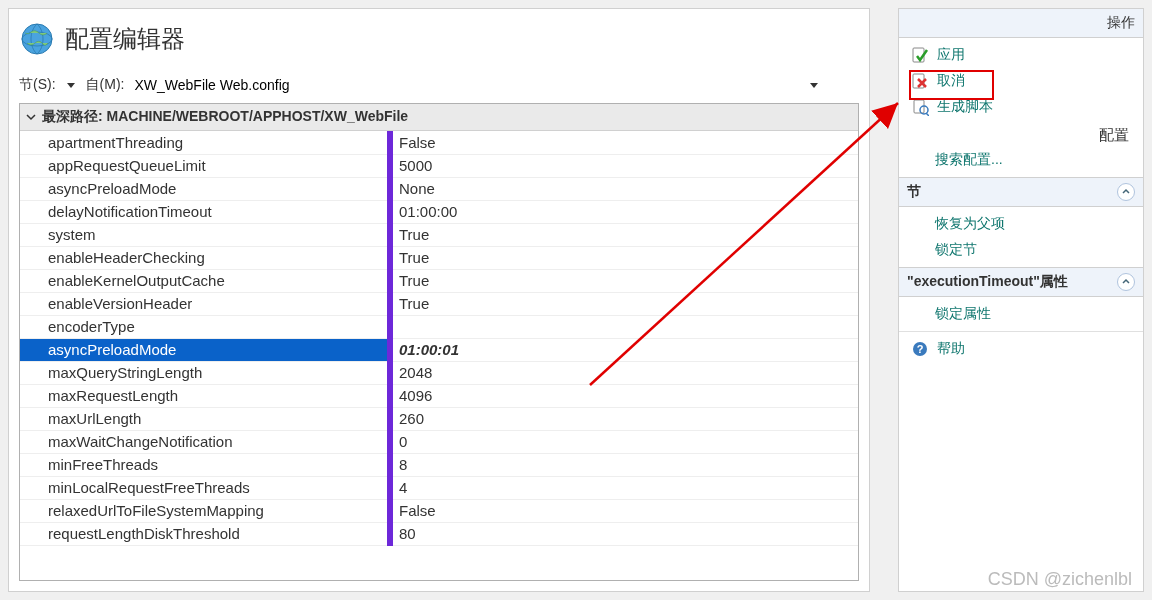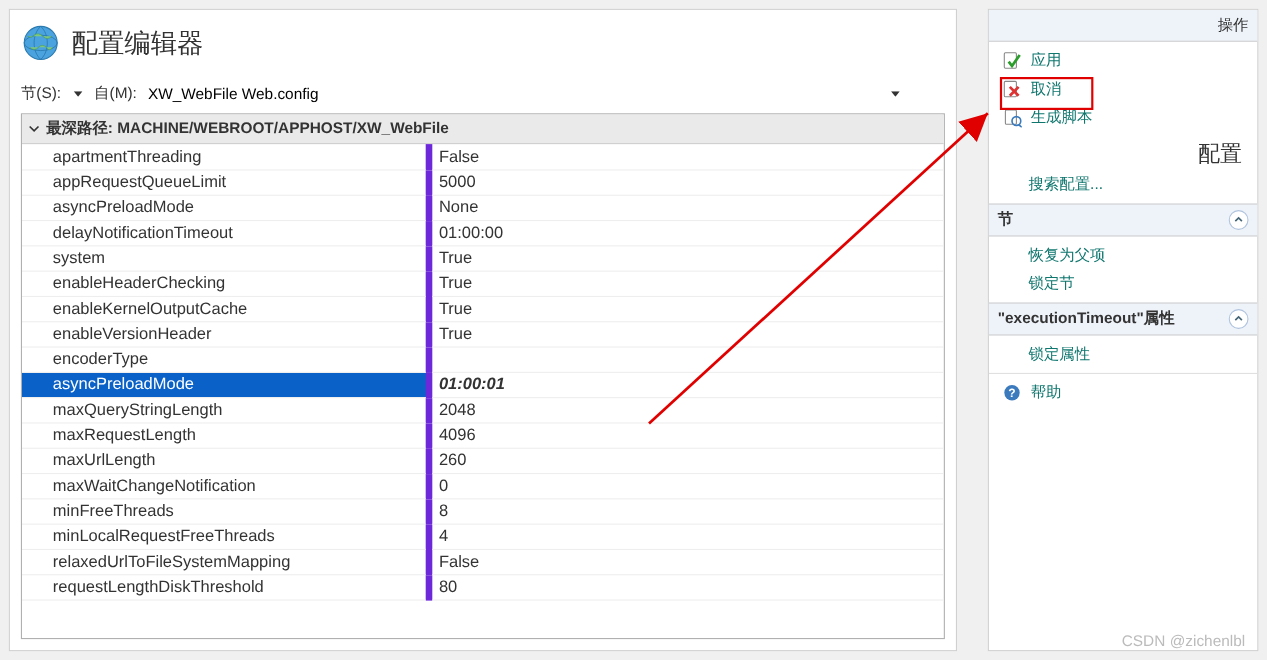--- a/index.html
+++ b/index.html
@@ -138,21 +138,21 @@
       align-items: center;
       gap: 8px;
       padding: 4px 6px;
       color: #0f766e;
       cursor: pointer;
       font-size: 14px;
     }
     .action-item .icon-slot { width: 18px; height: 18px; display: inline-flex; align-items:center; justify-content:center; }
     .action-heading {
       padding: 6px 8px 2px 28px;
-      font-size: 20px;
+      font-size: 15px;
       color: #333;
     }
     .action-apply-box {
       position: absolute;
       border: 2px solid #e00000;
       pointer-events: none;
     }
     .collapse-header {
       background: #eef3fa;
       border-top: 1px solid #d0d0d0;
@@ -173,21 +173,21 @@
       display: inline-flex;
       align-items: center;
       justify-content: center;
       cursor: pointer;
     }
     .watermark {
       position: absolute;
       right: 20px;
       bottom: 10px;
       color: #bbb;
-      font-size: 14px;
+      font-size: 18px;
       pointer-events: none;
     }
     .arrow-svg {
       position: absolute;
       pointer-events: none;
     }
   </style>
 </head>
 <body>
 

